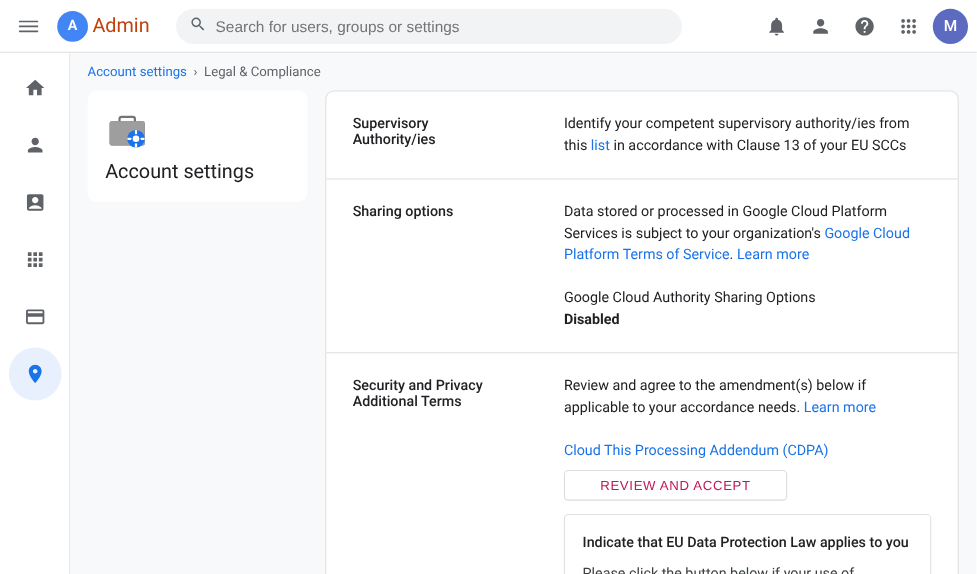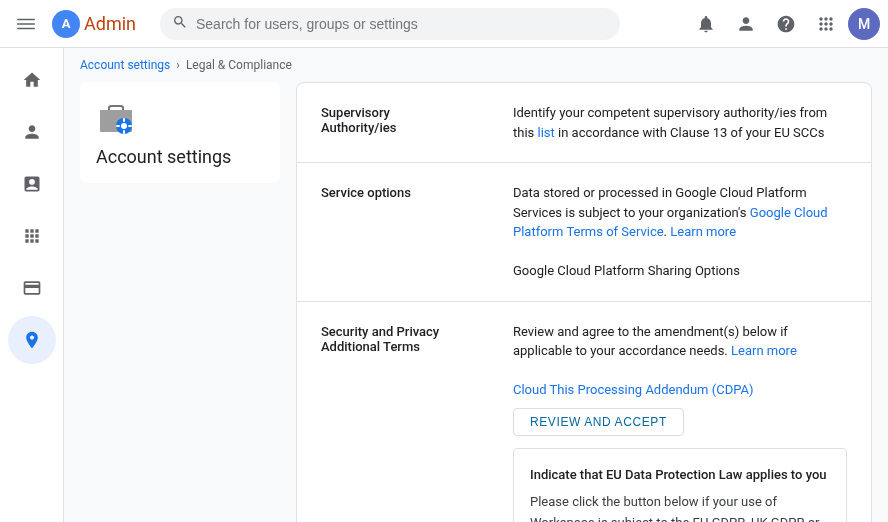--- a/index.html
+++ b/index.html
@@ -67,21 +67,21 @@
       align-items: flex-start; gap: 24px;
     }
     .settings-row:last-child { border-bottom: none; }
     .settings-label { width: 140px; flex-shrink: 0; font-size: 13px; color: #202124; font-weight: 500; padding-top: 2px; }
     .settings-value { flex: 1; font-size: 13px; color: #202124; line-height: 1.5; margin-left: 28px; }
     .settings-value a { color: #1a73e8; text-decoration: none; }
     .settings-value .disabled-text { font-weight: 700; }
 
     .cdpa-link { display: block; color: #1a73e8; text-decoration: none; margin-bottom: 8px; font-size: 13px; }
     .certify-btn {
-      border: 1px solid #dadce0; background: #fff; color: #0369a1; padding: 6px 16px;
+      border: 1px solid #dadce0; background: #fff; color: #be185d; padding: 6px 32px;
       border-radius: 4px; font-size: 12px; letter-spacing: 0.05em; cursor: pointer; font-weight: 500; text-transform: uppercase;
     }
 
     .eu-section { border: 1px solid #e0e0e0; border-radius: 4px; padding: 16px; margin: 12px 0; }
     .eu-title { font-size: 13px; font-weight: 500; margin-bottom: 8px; }
     .eu-body { font-size: 13px; color: #3c4043; line-height: 1.6; margin-bottom: 12px; }
 
     
     .main::-webkit-scrollbar { width: 8px; }
     .main::-webkit-scrollbar-track { background: #f1f3f4; }
@@ -209,25 +209,26 @@
         <div class="settings-table">
 
           <div class="settings-row">
             <div class="settings-label">Supervisory Authority/ies</div>
             <div class="settings-value">
               <span>Identify your competent supervisory authority/ies from this </span><a href="#">list</a><span> in accordance with Clause 13 of your EU SCCs</span>
             </div>
           </div>
 
           <div class="settings-row">
-            <div class="settings-label">Service options</div>
+            <div class="settings-label">Sharing options</div>
             <div class="settings-value">
               <span>Data stored or processed in Google Cloud Platform Services is subject to your organization's </span><a href="#">Google Cloud Platform Terms of Service</a><span>. </span><a href="#">Learn more</a>
               <br><br>
-              <div>Google Cloud Platform Sharing Options</div>
+              <div>Google Cloud Authority Sharing Options</div>
+              <div class="disabled-text">Disabled</div>
             </div>
           </div>
 
           <div class="settings-row">
             <div class="settings-label">Security and Privacy Additional Terms</div>
             <div class="settings-value">
               <p>
                 <span>Review and agree to the amendment(s) below if applicable to your accordance needs. </span><a href="#">Learn more</a>
               </p>
               <br>

